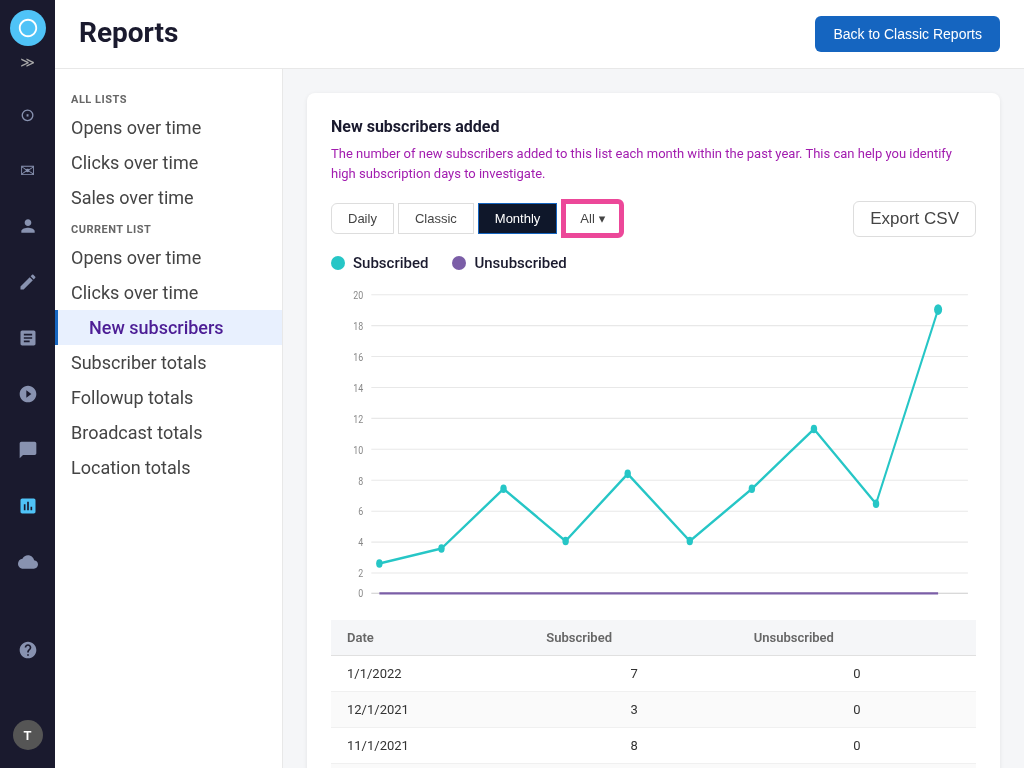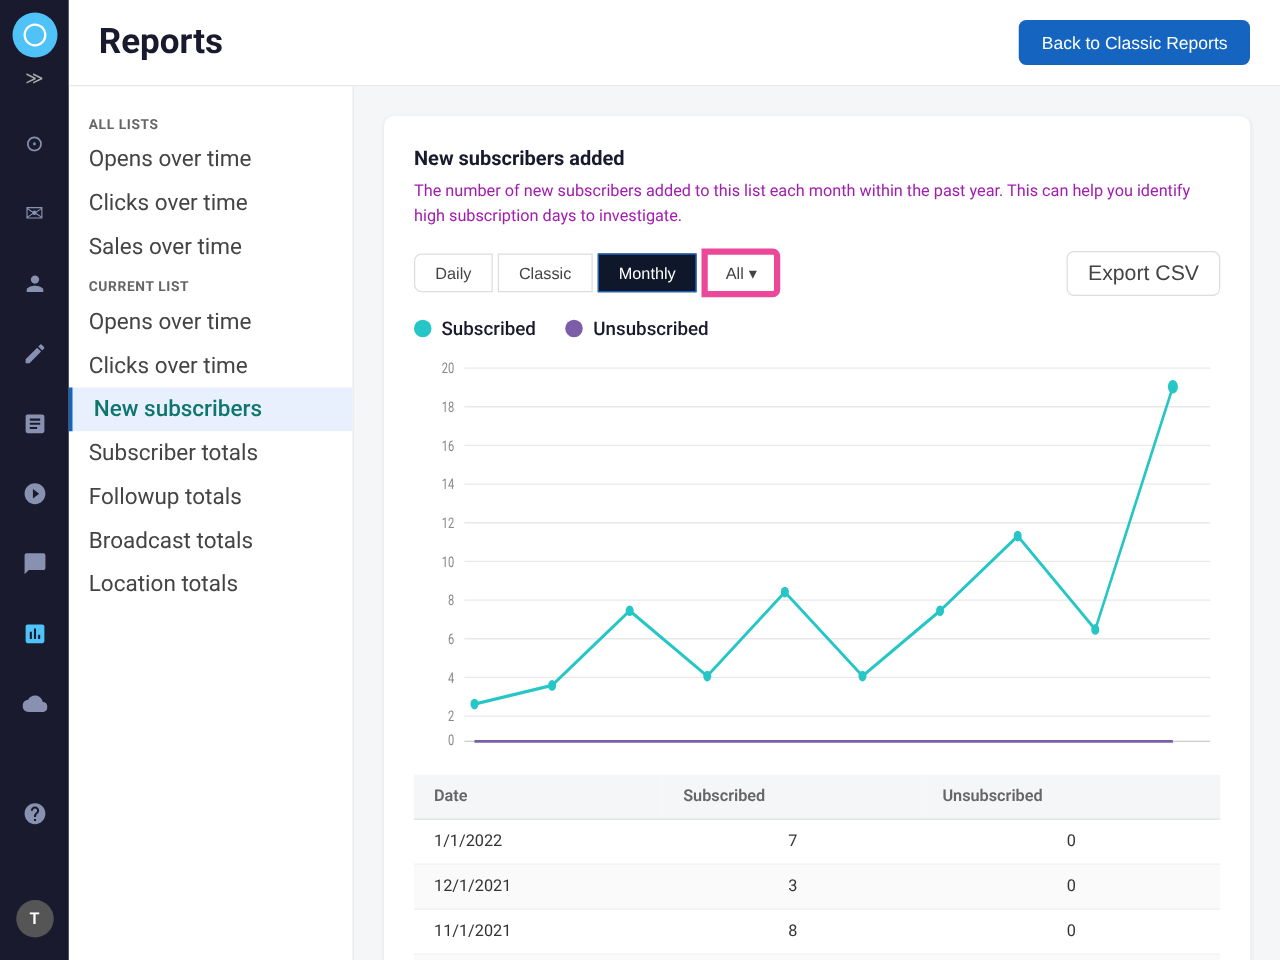--- a/index.html
+++ b/index.html
@@ -22,21 +22,21 @@
     .page-title { font-size: 28px; font-weight: 700; color: #1a1a2e; }
     .back-btn { background: #1565c0; color: white; border: none; padding: 10px 18px; border-radius: 6px; font-size: 14px; font-weight: 500; cursor: pointer; white-space: nowrap; }
 
     
     .content { display: flex; flex: 1; overflow: hidden; }
 
     
     .leftnav { width: 228px; background: white; border-right: 1px solid #e8e8e8; padding: 16px 0; flex-shrink: 0; overflow-y: auto; }
     .nav-section-title { font-size: 11px; font-weight: 700; color: #666; padding: 8px 16px 4px 16px; letter-spacing: 0.5px; }
     .nav-item { padding: 7px 16px; font-size: 18px; color: #444; cursor: pointer; display: block; }
-    .nav-item.active { background: #e8f0fe; color: #0f766e; border-left: 3px solid #1565c0; padding-left: 17px; font-weight: 500; }
+    .nav-item.active { background: #e8f0fe; color: #4c1d95; border-left: 3px solid #1565c0; padding-left: 31px; font-weight: 500; }
 
     
     .report-area { flex: 1; overflow-y: auto; padding: 24px; background: #f5f6f8; }
 
     
     .report-card { background: white; border-radius: 8px; padding: 24px; margin-bottom: 0; box-shadow: 0 1px 4px rgba(0,0,0,0.08); }
     .report-heading { font-size: 16px; font-weight: 700; color: #1a1a2e; margin-bottom: 8px; }
     .report-desc { font-size: 13px; color: #a21caf; line-height: 1.5; margin-bottom: 16px; max-width: 720px; }
 
     

